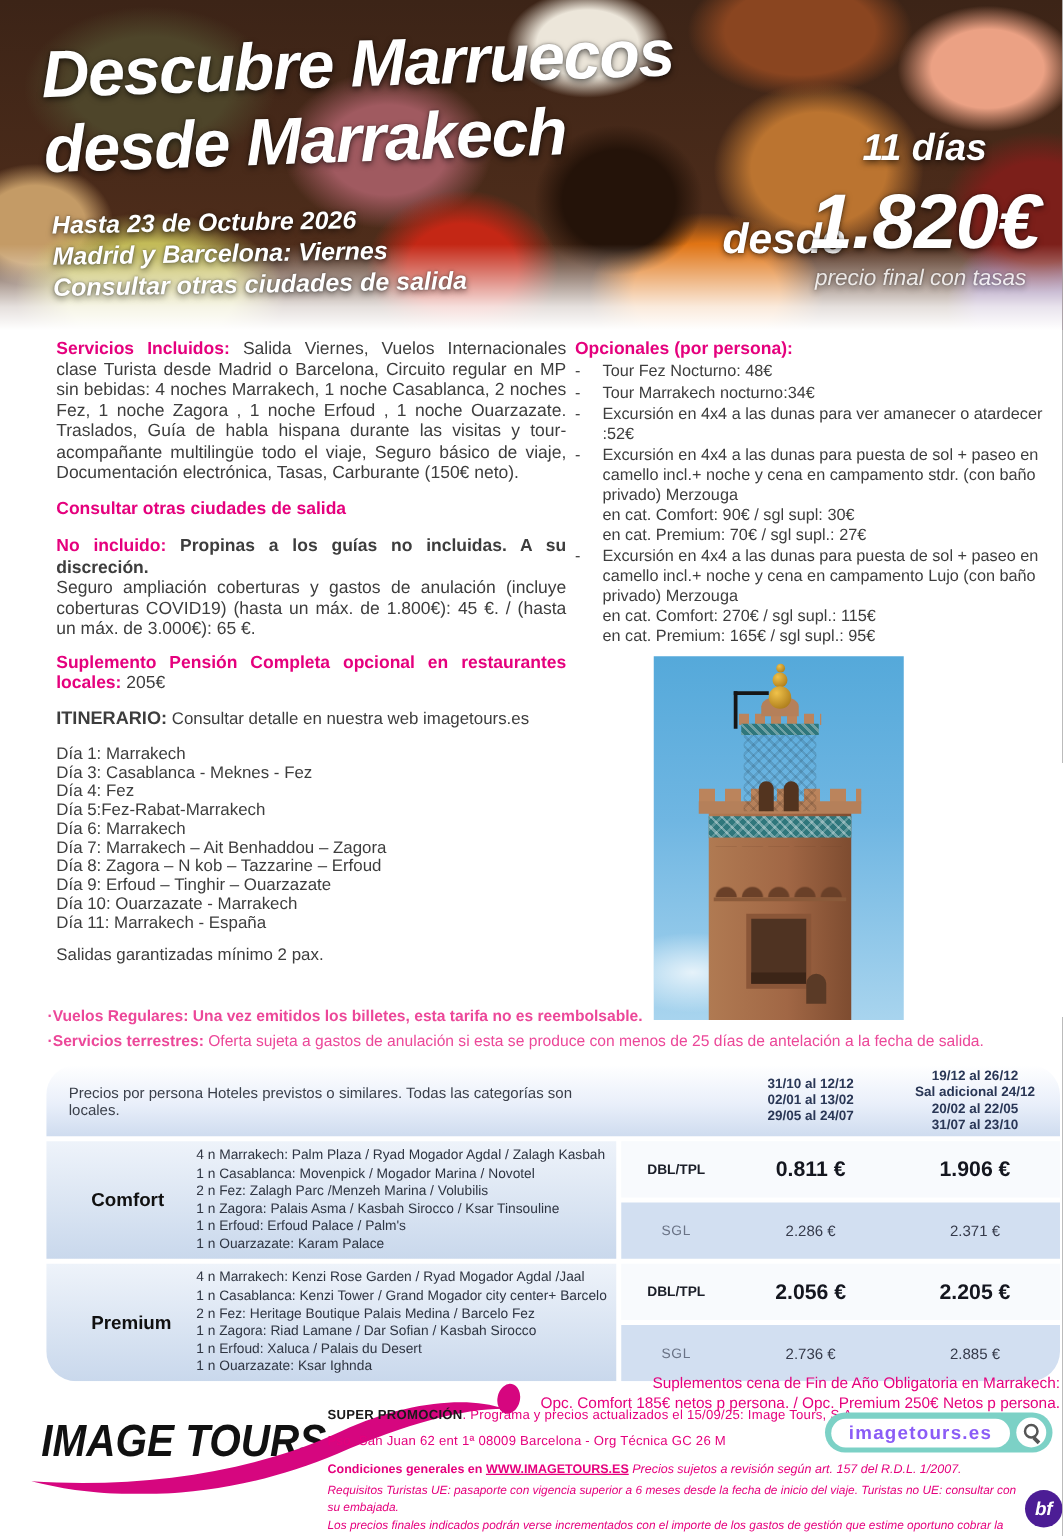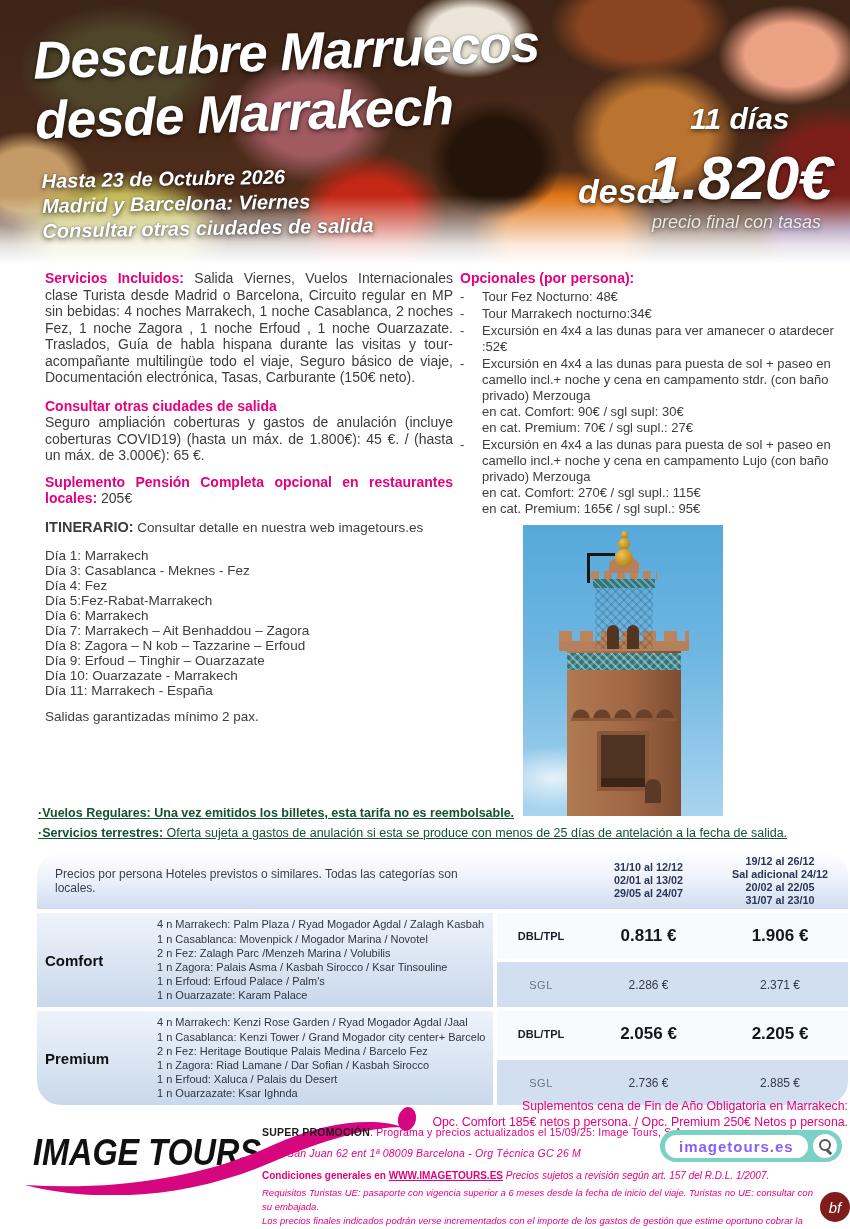--- a/index.html
+++ b/index.html
@@ -78,34 +78,34 @@
   .t-lanwin1 { left:84px; top:100px; width:12px; height:24px; background:#53341f; border-radius:6px 6px 0 0; }
   .t-lanwin2 { left:104px; top:100px; width:12px; height:24px; background:#53341f; border-radius:6px 6px 0 0; }
   .t-dome { left:86px; top:32px; width:30px; height:16px; background:#b5805a; border-radius:50% 50% 0 0; }
   .t-ball { border-radius:50%; background:radial-gradient(circle at 35% 30%,#f0c24a,#9c6b10); }
   .t-b1 { left:98px; top:6px;  width:7px;  height:7px; }
   .t-b2 { left:95px; top:13px; width:12px; height:12px; }
   .t-b3 { left:92px; top:24px; width:18px; height:18px; }
   .t-ant { left:64px; top:28px; width:28px; height:30px; border-left:3px solid #161616; border-top:3px solid #161616; }
 
   
-  .notes { position:absolute; left:38px; top:803px; width:812px; font-size:12.5px; line-height:20px; color:#14532d;text-decoration:underline; }
+  .notes { position:absolute; left:38px; top:803px; width:812px; font-size:12.5px; line-height:20px; color:#ec4899; }
 
   
   .ptable { position:absolute; left:37px; top:852px; width:811px; background:#fff;
     border-radius:24px; overflow:hidden; display:flex; flex-direction:column; gap:4px; }
   .pt-head { height:57px; display:flex; align-items:center;
     background:linear-gradient(180deg,#ffffff 0%,#e9effa 55%,#cfdcef 100%); }
   .pt-note { width:460px; padding-left:18px; font-size:12px; color:#3a3f4a; }
   .pt-lblcol { width:88px; }
   .pt-season { font-size:10.8px; font-weight:bold; color:#2a3756; text-align:center; line-height:13px; }
   .pt-s1 { width:127px; } .pt-s2 { width:136px; }
   .pt-block { display:flex; gap:4px; height:94px; }
   .pt-left { width:466px; display:flex; background:linear-gradient(180deg,#eef3fa,#c9d8ec); }
-  .pt-cat { width:120px; display:flex; align-items:center; padding-left:8px;
+  .pt-cat { width:120px; display:flex; align-items:center; padding-left:36px;
     font-weight:bold; font-size:15px; color:#111; }
   .pt-hotels { flex:1; display:flex; flex-direction:column; justify-content:center;
     font-size:11px; line-height:14.2px; color:#2f3542; }
   .pt-right { flex:1; display:flex; flex-direction:column; gap:4px; }
   .pt-prow { flex:1; display:flex; align-items:center; }
   .prow-dbl { background:#f8fafd; }
   .prow-sgl { background:#d2dff1; }
   .pt-plbl { width:88px; text-align:center; font-size:11px; }
   .prow-dbl .pt-plbl { font-weight:bold; color:#1b1e28; }
   .prow-sgl .pt-plbl { color:#6a7386; letter-spacing:.5px; }
@@ -114,36 +114,36 @@
   .prow-dbl .pt-price { font-weight:bold; font-size:17px; color:#14161f; }
   .prow-sgl .pt-price { font-size:12px; color:#353a4a; }
 
   
   .supplements { position:absolute; left:345px; top:1099px; width:503px; text-align:right;
     color:#e5007d; font-size:12.3px; line-height:15.5px; }
   .logo-svg { position:absolute; left:25px; top:1103px; }
   .promo { position:absolute; left:262px; top:1126px; width:560px; color:#e5007d; }
   .promo-l1 { font-size:10.5px; letter-spacing:.2px; }
   .promo-l1 .blk { color:#1a1a1a; font-weight:bold; }
-  .promo-addr { font-size:10.5px; margin-top:9px; letter-spacing:.2px;font-style:italic; }
+  .promo-addr { font-size:10.5px; margin-top:9px; letter-spacing:.2px; }
   .promo-cond { font-size:10px; margin-top:11px; font-weight:bold; }
   .promo-cond .it { font-weight:normal; font-style:italic; }
   .promo-cond .link { text-decoration:underline; cursor:pointer; }
   .promo-legal { font-size:9.5px; font-style:italic; line-height:13.5px; margin-top:5px; }
   .web-btn { position:absolute; left:660px; top:1130px; display:flex; align-items:center;
     background:#7cd1c6; border-radius:16px; padding:4px 5px; cursor:pointer; }
   .web-btn .wlabel { background:#fff; border-radius:12px; padding:3px 14px;
     font-weight:bold; font-size:15px; color:#8b5cf6; letter-spacing:1px; }
   .mag { position:relative; width:24px; height:24px; background:#fff; border-radius:50%; margin-left:5px; }
   .mag::before { content:""; position:absolute; left:6px; top:5px; width:8px; height:8px;
     border:2px solid #555; border-radius:50%; }
   .mag::after { content:""; position:absolute; left:15px; top:15px; width:6px; height:2.5px;
     background:#555; transform:rotate(45deg); transform-origin:0 0; }
   .bf { position:absolute; left:820px; top:1192px; width:30px; height:30px; border-radius:50%;
-    background:#7f1d1d; color:#fff; font-weight:normal; font-style:italic;
+    background:#4c1d95; color:#fff; font-weight:bold; font-style:italic;
     display:flex; align-items:center; justify-content:center; font-size:15px; }
 </style>
 </head>
 <body>
 
 <div class="page">
 
   <div class="hero">
     <div class="hero-txt h-title">
       <div>Descubre Marruecos</div>
@@ -158,20 +158,21 @@
     <div class="hero-txt h-desde">desde</div>
     <div class="hero-txt h-price">1.820€</div>
     <div class="hero-txt h-pnote">precio final con tasas</div>
   </div>
 
   <div class="col-left">
     <p class="just"><span class="lbl">Servicios Incluidos:</span><span> Salida Viernes, Vuelos Internacionales clase Turista desde Madrid o Barcelona, Circuito regular en MP sin bebidas: 4 noches Marrakech, 1 noche Casablanca, 2 noches Fez, 1 noche Zagora , 1 noche Erfoud , 1 noche Ouarzazate. Traslados, Guía de habla hispana durante las visitas y tour-acompañante multilingüe todo el viaje, Seguro básico de viaje, Documentación electrónica, Tasas, Carburante (150€ neto).</span></p>
 
     <p class="lbl mt12">Consultar otras ciudades de salida</p>
 
+    <p class="just mt14"><span class="lbl">No incluido:</span><span class="b"> Propinas a los guías no incluidas. A su discreción.</span></p>
     <p class="just">Seguro ampliación coberturas y gastos de anulación (incluye coberturas COVID19)  (hasta un máx. de 1.800€): 45 €. / (hasta un máx. de 3.000€): 65 €.</p>
 
     <p class="just mt10"><span class="lbl">Suplemento Pensión Completa opcional en restaurantes locales:</span><span> 205€</span></p>
 
     <p class="mt12"><span class="b" style="font-size:14.5px">ITINERARIO:</span><span style="font-size:13.5px"> Consultar detalle en nuestra web imagetours.es</span></p>
 
     <div class="days">
       <div>Día 1: Marrakech</div>
       <div>Día 3: Casablanca - Meknes - Fez</div>
       <div>Día 4: Fez</div>

